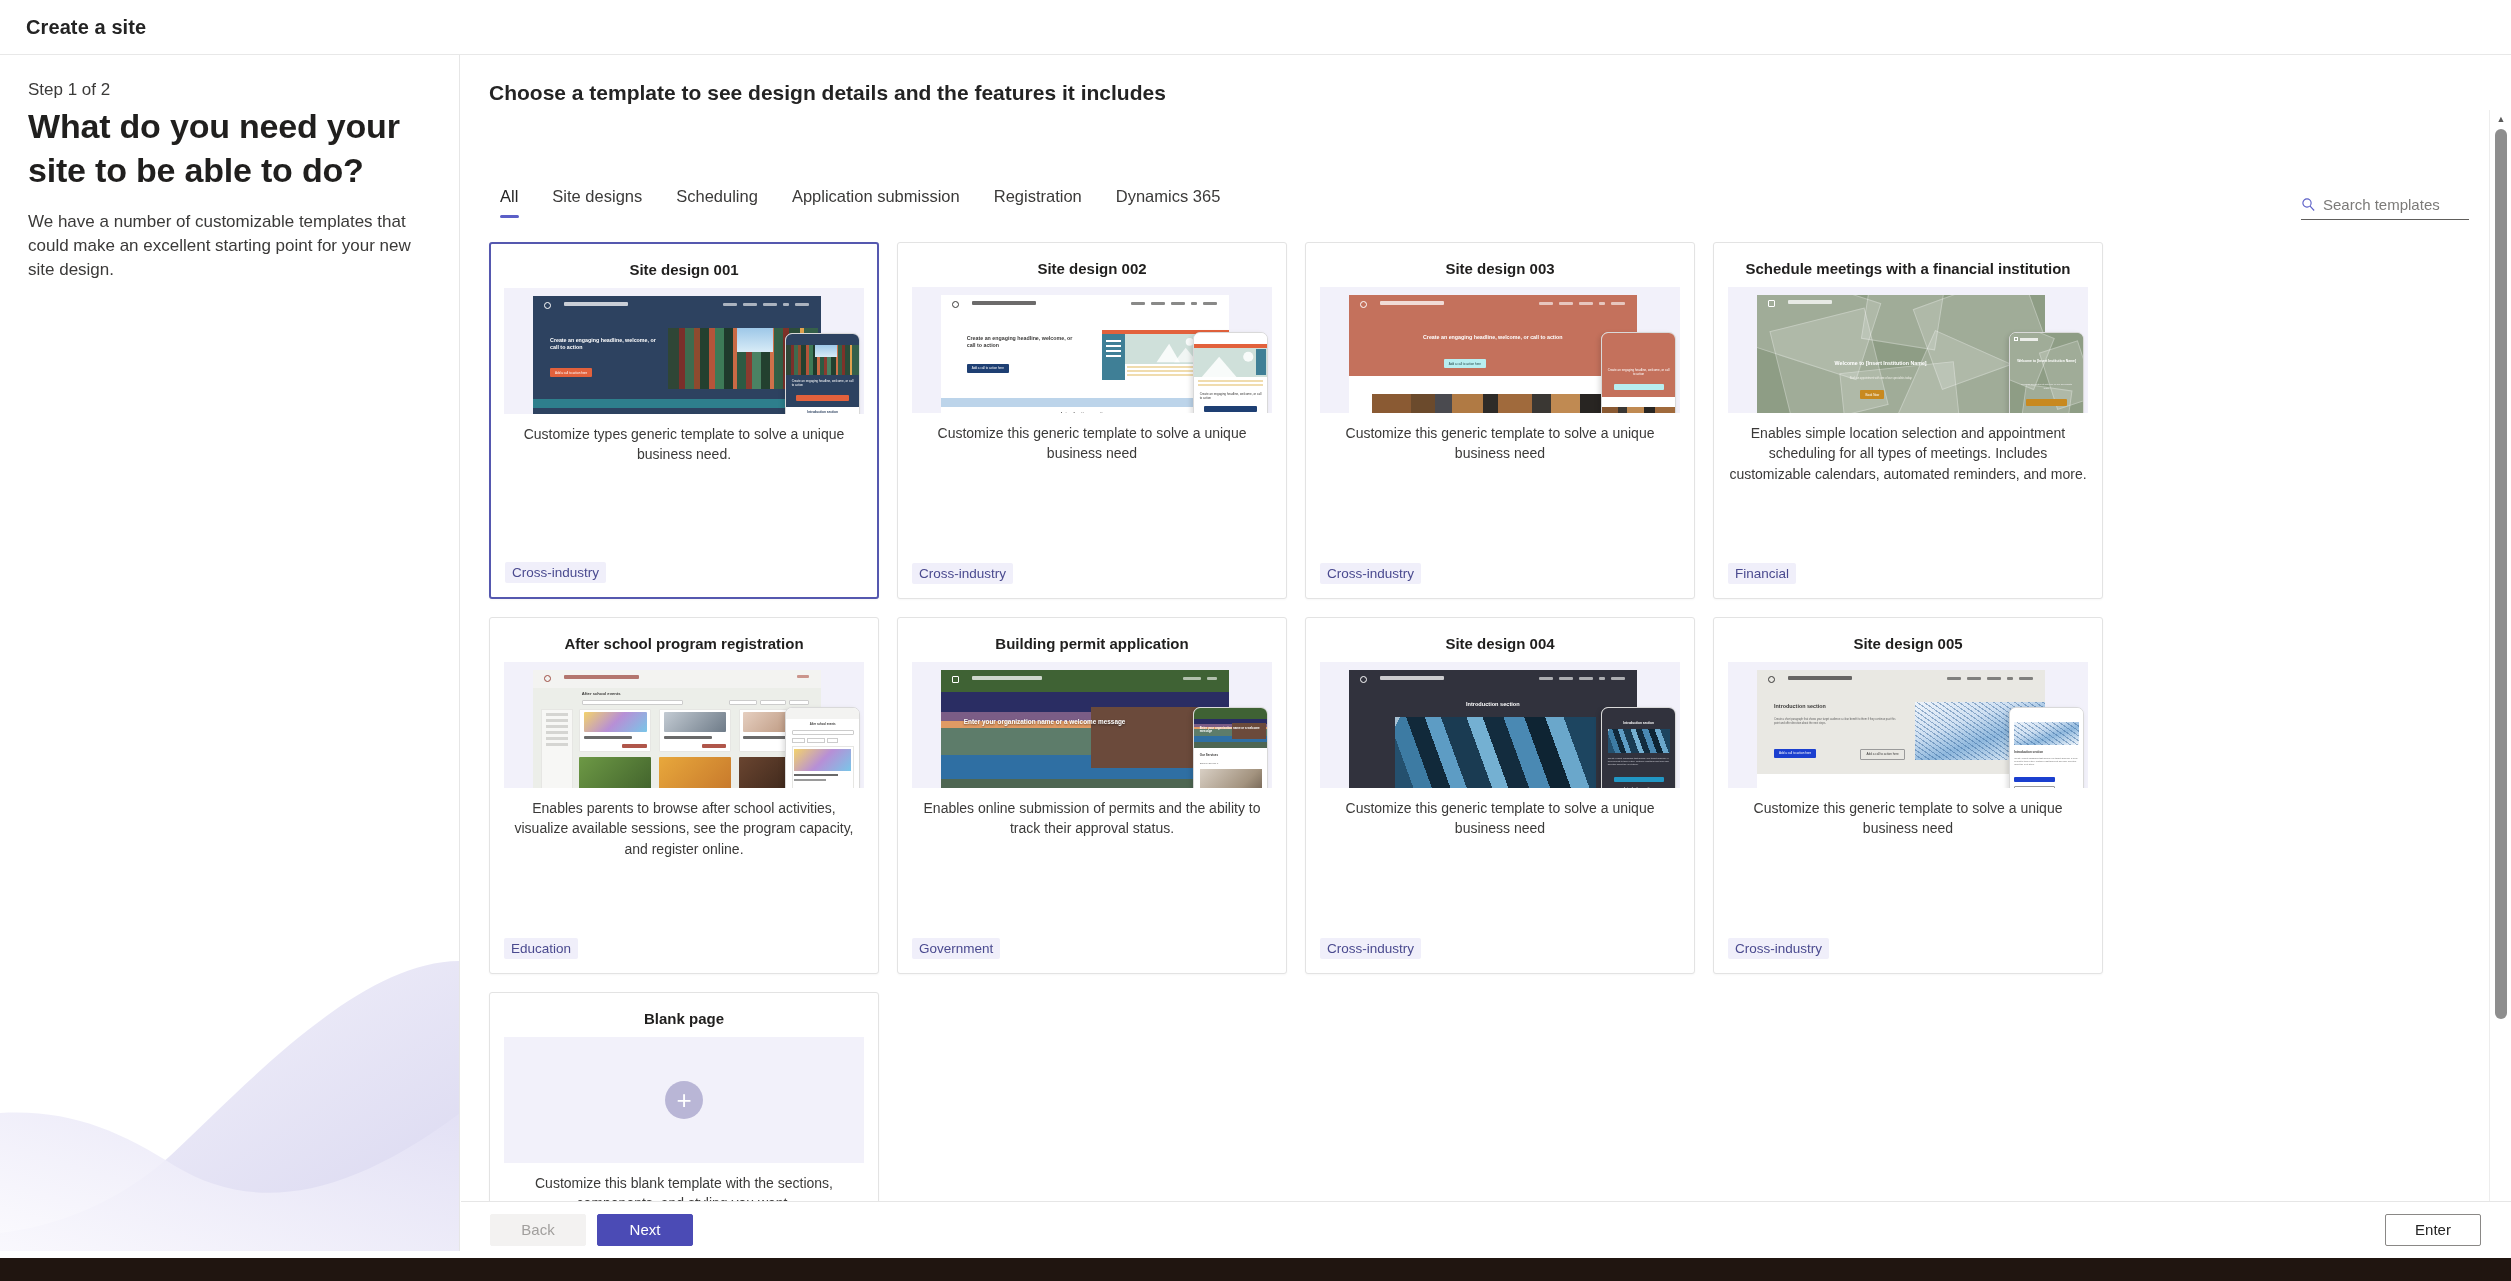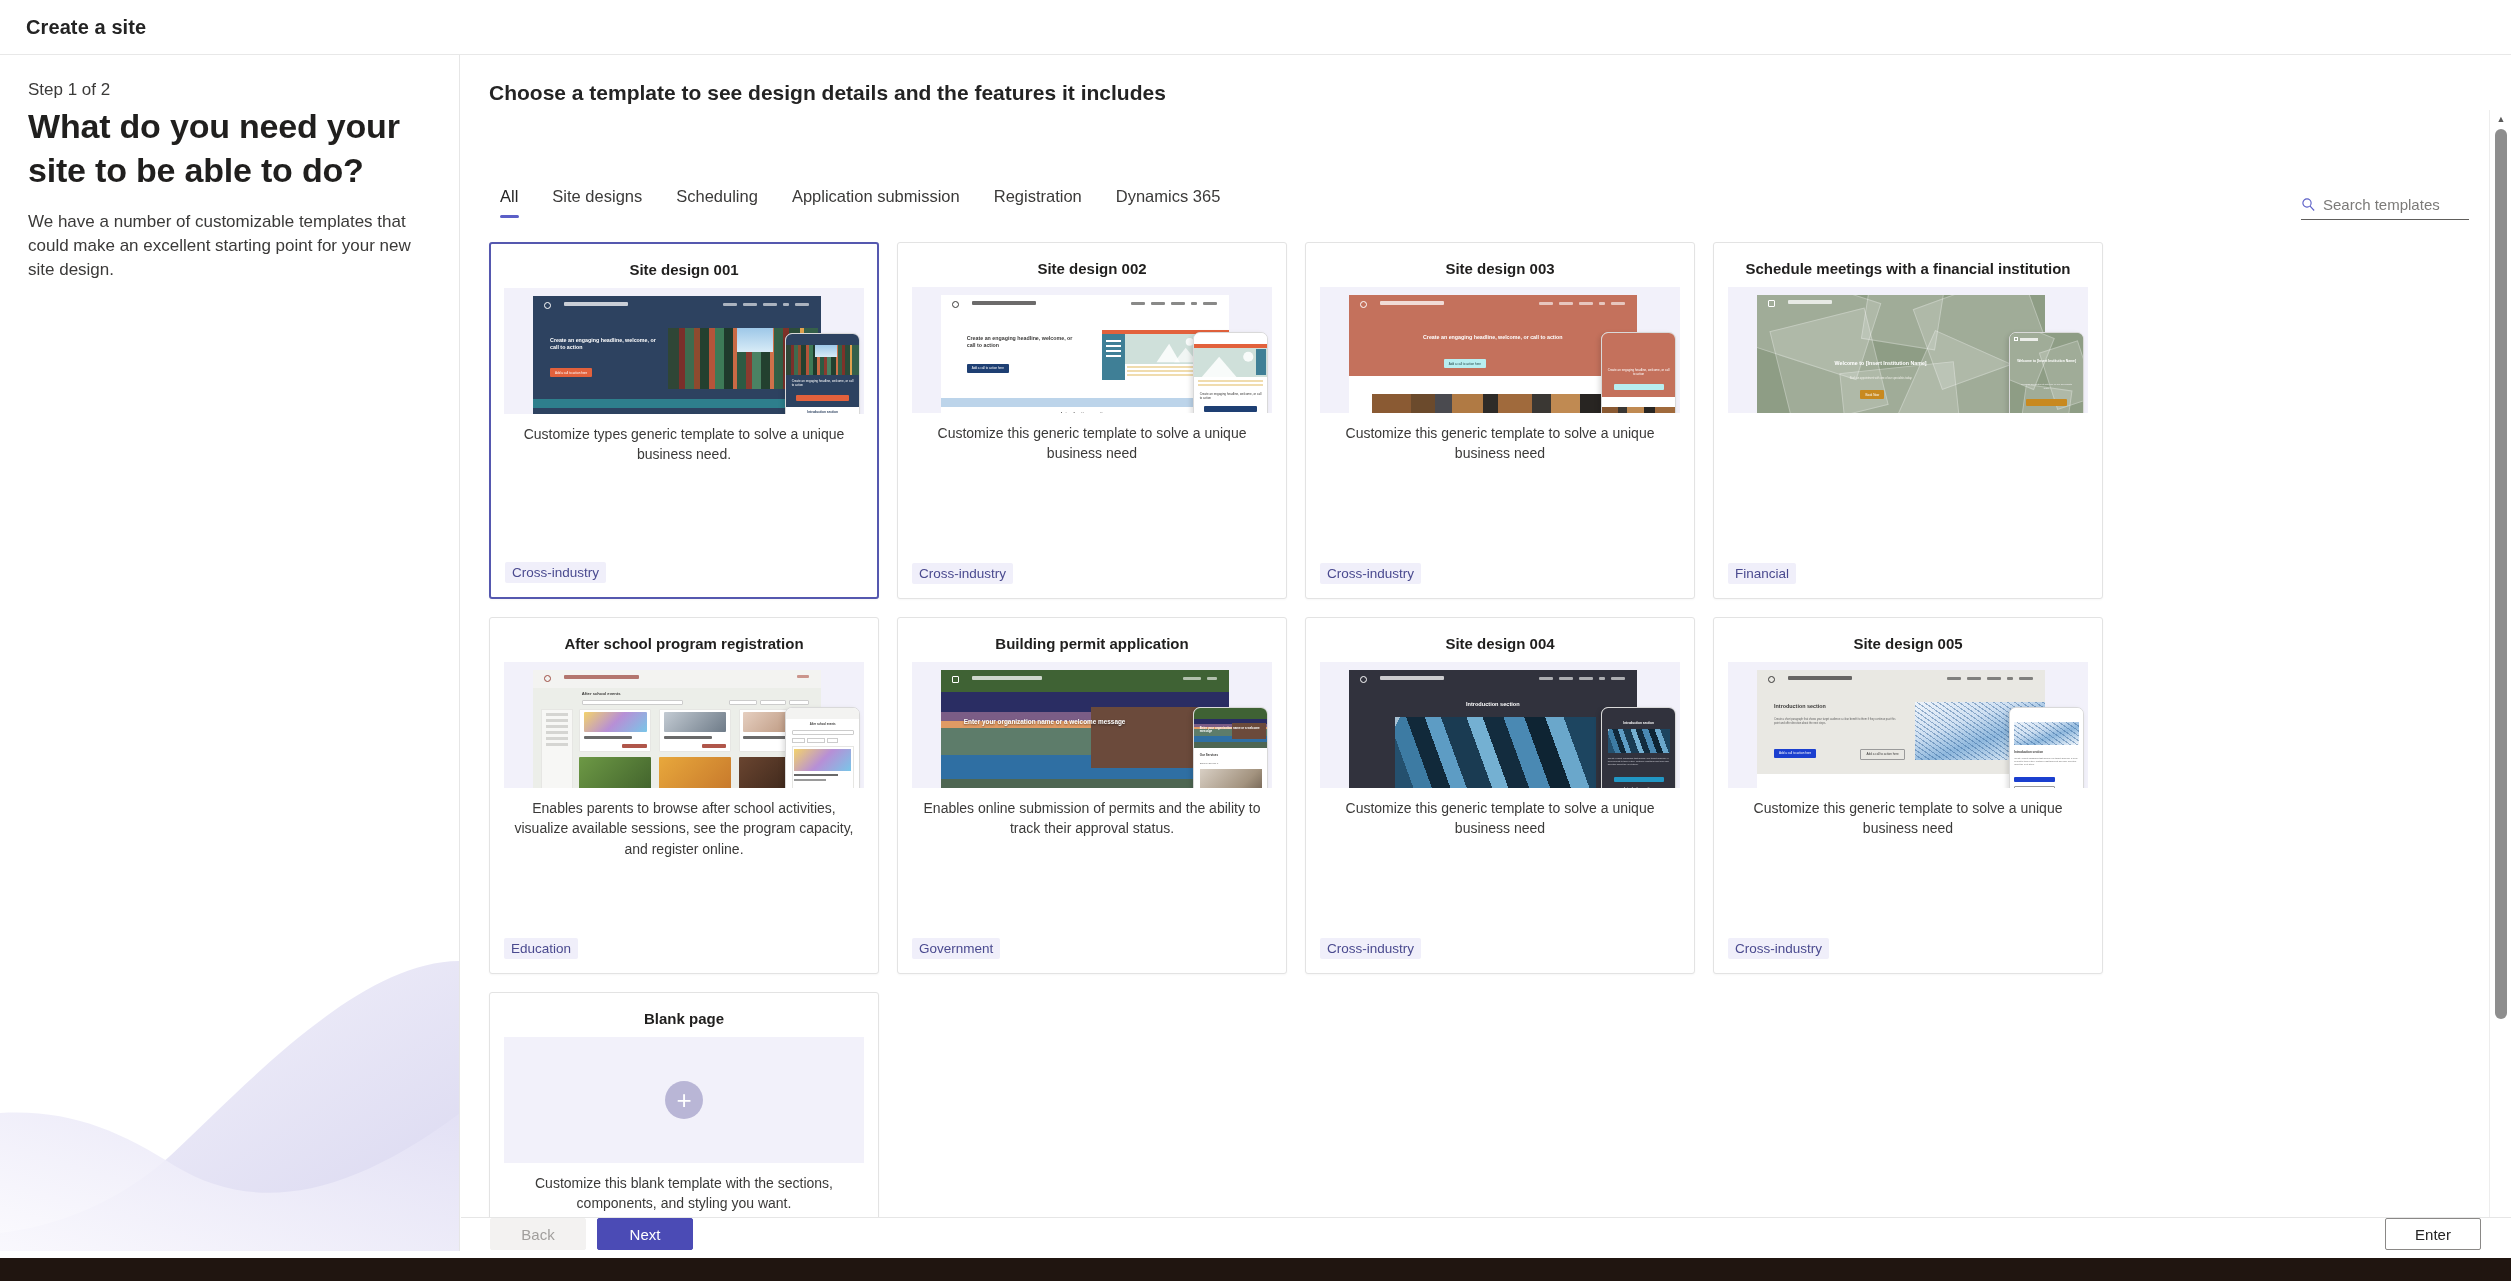--- a/index.html
+++ b/index.html
@@ -114,23 +114,23 @@
     background:#f2f1fa; display:flex; align-items:center; justify-content:center;
   }
   .plus-circle{
     width:38px; height:38px; border-radius:50%; background:#b9b6d6;
     display:flex; align-items:center; justify-content:center;
     color:#fff; font-size:26px; line-height:1; font-weight:300;
   }
 
   
   .actionbar {
-    position:absolute; left:461px; bottom:24px; right:0; height:40px;
+    position:absolute; left:461px; bottom:24px; right:0; height:56px;
     background:#ffffff; border-top:1px solid #e6e6e6;
-    display:flex; 
+    display:flex; align-items:center;
   }
   .btn {
     height:32px; min-width:96px; font-size:15px; border-radius:2px;
     display:flex; align-items:center; justify-content:center;
     cursor:pointer; font-family:"Liberation Sans", sans-serif;
   }
   .btn-back { margin-left:29px; background:#f3f2f1; color:#a19f9d; border:1px solid #f3f2f1; }
   .btn-next { margin-left:11px; background:#4b4bb5; color:#ffffff; border:1px solid #4b4bb5; }
   .btn-cancel{ margin-left:auto; margin-right:30px; background:#ffffff; color:#242424; border:1px solid #8a8886; }
 
@@ -488,20 +488,21 @@
                   <span style="width:4px;height:4px;border:1px solid #fff;"></span>
                   <span style="width:18px;height:3px;background:#fff;opacity:.8;"></span>
                 </div>
                 <div style="position:absolute;left:8%;top:27%;width:84%;font-size:3.4px;font-weight:600;color:#fff;text-align:center;line-height:1.35;">Welcome to [Insert Institution Name]</div>
                 <div style="position:absolute;left:12%;top:52%;width:76%;font-size:2.4px;color:#eee;text-align:center;line-height:1.4;">Book an appointment with one of our specialists today</div>
                 <div style="position:absolute;left:22%;top:68%;width:56%;height:7%;background:#c8891f;border-radius:1px;"></div>
               </div>
             </div>
           </div>
         </div>
+        <div class="cdesc">Enables simple location selection and appointment scheduling for all types of meetings. Includes customizable calendars, automated reminders, and more.</div>
         <div class="tag">Financial</div>
       </div>
 
       <div class="card">
         <div class="cname">After school program registration</div>
         <div class="thumb">
           <div class="mock">
             <div class="mk-browser" style="background:#eceee9;">
               <div class="mk-nav" style="background:#f3f3f1;color:#9d4c42;height:14%;">
                 <span class="mk-logo"></span>

